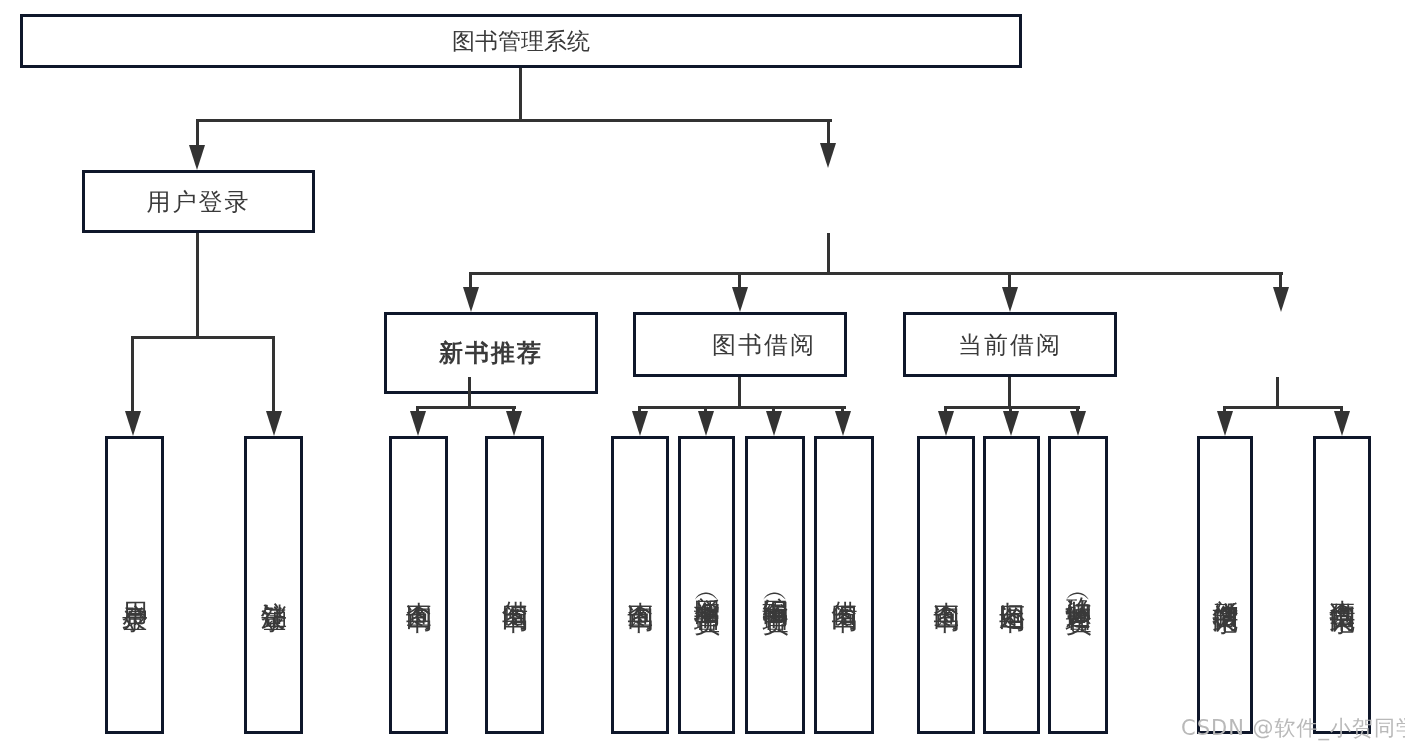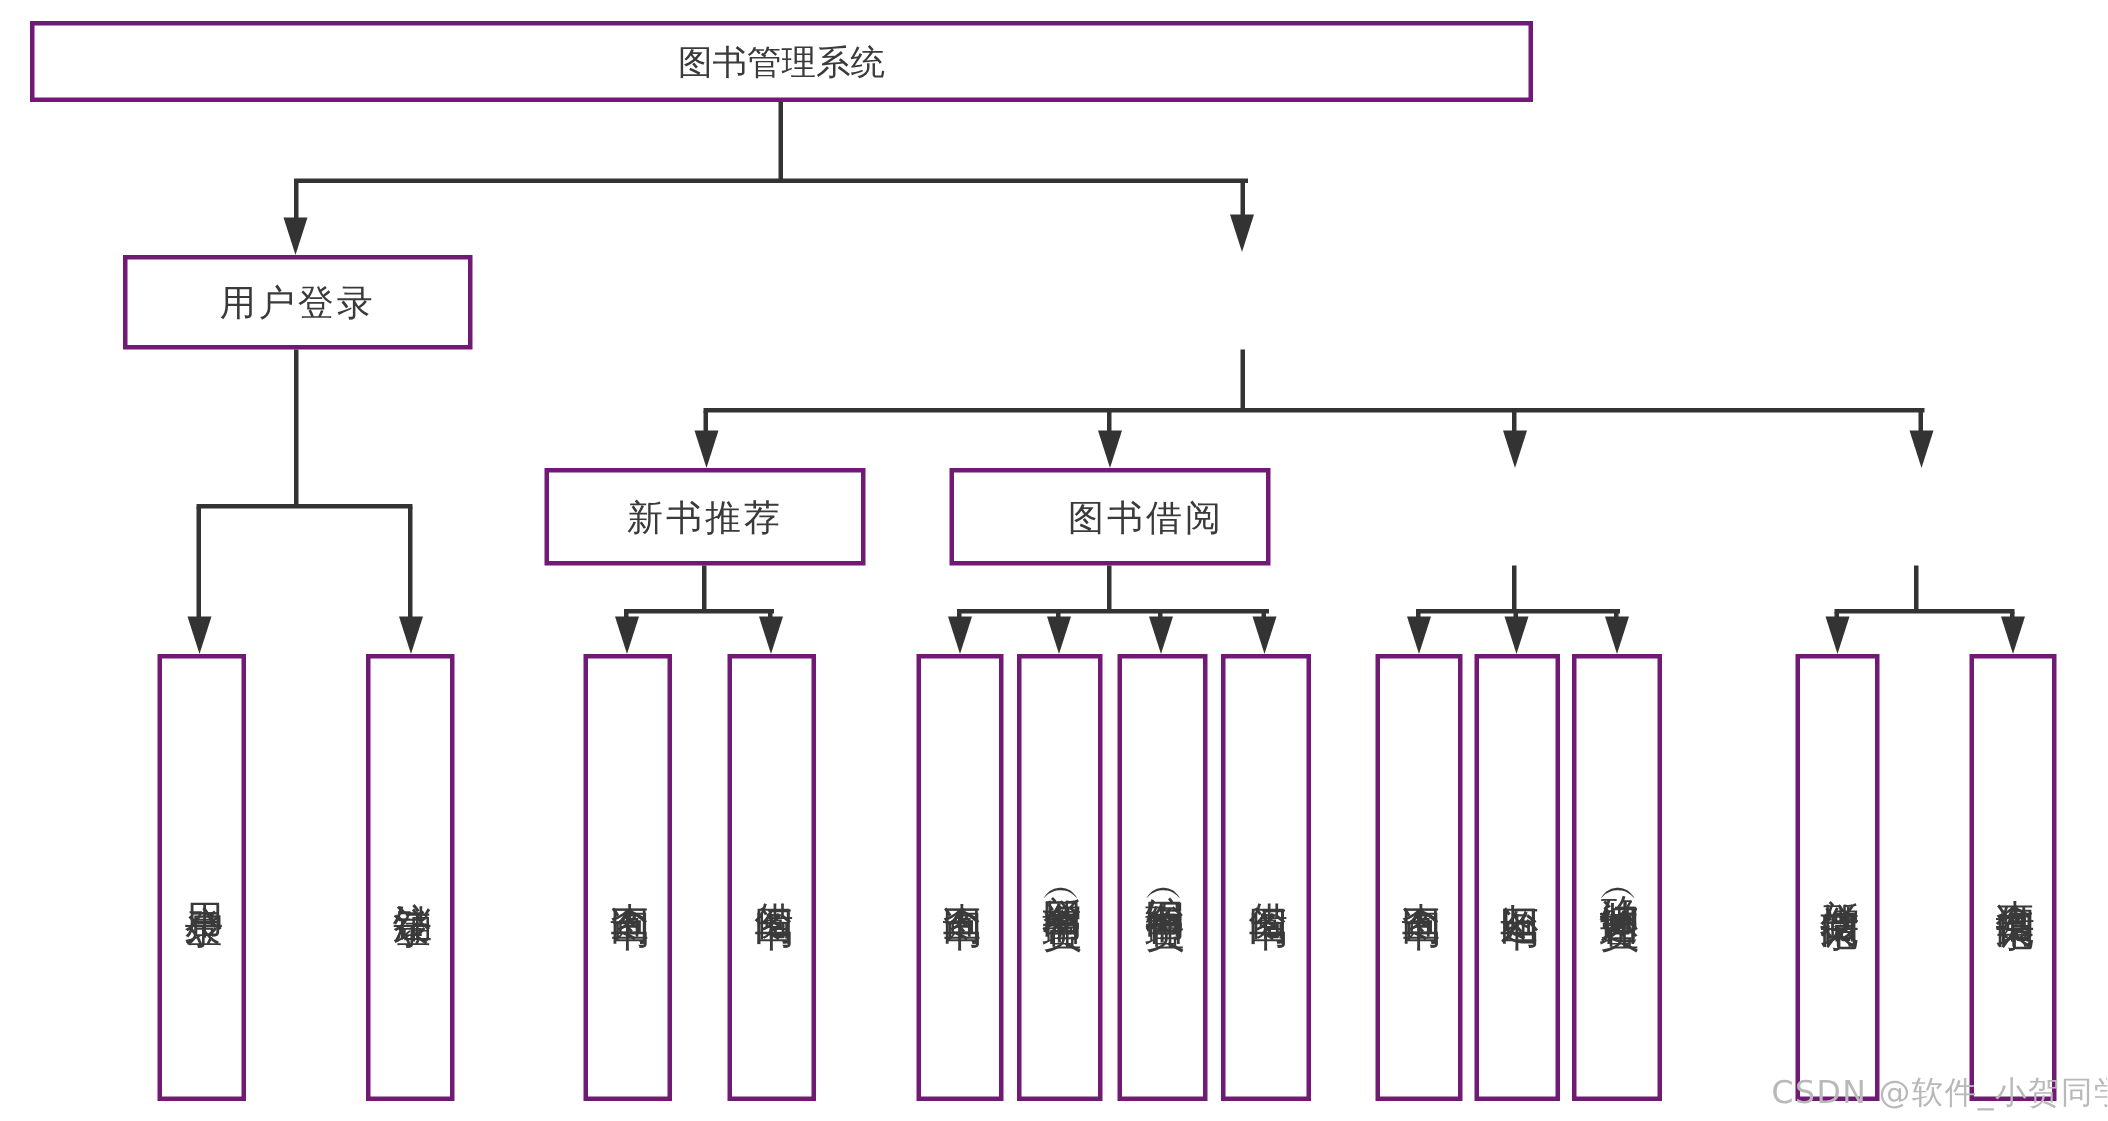--- a/index.html
+++ b/index.html
@@ -1,21 +1,21 @@
 <!DOCTYPE html>
 <html><head>
 <meta charset="utf-8">
 <style>
   html,body{margin:0;padding:0;background:#ffffff;}
   #stage{
     position:relative;width:1405px;height:747px;background:#ffffff;overflow:hidden;
     font-family:"DejaVu Sans","Liberation Sans",sans-serif;color:#3a3a3a;
   }
   .box{
-    position:absolute;box-sizing:border-box;border:3px solid #701a75;background:#ffffff;
+    position:absolute;box-sizing:border-box;border:3px solid #0f172a;background:#ffffff;
     display:flex;align-items:center;justify-content:center;text-align:center;
   }
   .hlabel{font-size:24px;letter-spacing:2px;}
   .root{font-size:23px;}
   .leaf{
     writing-mode:vertical-rl;text-orientation:mixed;
     font-size:26px;letter-spacing:2px;line-height:1.15;
   }
   .v{position:absolute;width:3px;background:#333333;}
   .h{position:absolute;height:3px;background:#333333;}
@@ -58,25 +58,28 @@
   <div class="h" style="left:469px;top:272px;width:814px;"></div>
   <div class="v" style="left:469px;top:274px;height:14px;"></div>
   <div class="a" style="left:463px;top:287px;"></div>
   <div class="v" style="left:738px;top:274px;height:14px;"></div>
   <div class="a" style="left:732px;top:287px;"></div>
   <div class="v" style="left:1008px;top:274px;height:14px;"></div>
   <div class="a" style="left:1002px;top:287px;"></div>
   <div class="v" style="left:1279px;top:274px;height:14px;"></div>
   <div class="a" style="left:1273px;top:287px;"></div>
 
-  <div class="box hlabel" style="left:363px;top:312px;width:214px;height:65px;">
+  <div class="box hlabel" style="left:384px;top:312px;width:214px;height:82px;font-weight:bold;">
     <span>新书推荐</span>
   </div>
   <div class="box hlabel" style="left:633px;top:312px;width:214px;height:65px;padding-left:48px;">
     <span>图书借阅</span>
+  </div>
+  <div class="box hlabel" style="left:903px;top:312px;width:214px;height:65px;">
+    <span>当前借阅</span>
   </div>
 
   <div class="v" style="left:468px;top:377px;height:31px;"></div>
   <div class="h" style="left:416px;top:406px;width:100px;"></div>
   <div class="v" style="left:416px;top:408px;height:8px;"></div>
   <div class="a" style="left:410px;top:411px;"></div>
   <div class="v" style="left:512px;top:408px;height:8px;"></div>
   <div class="a" style="left:506px;top:411px;"></div>
 
   <div class="v" style="left:738px;top:377px;height:31px;"></div>

